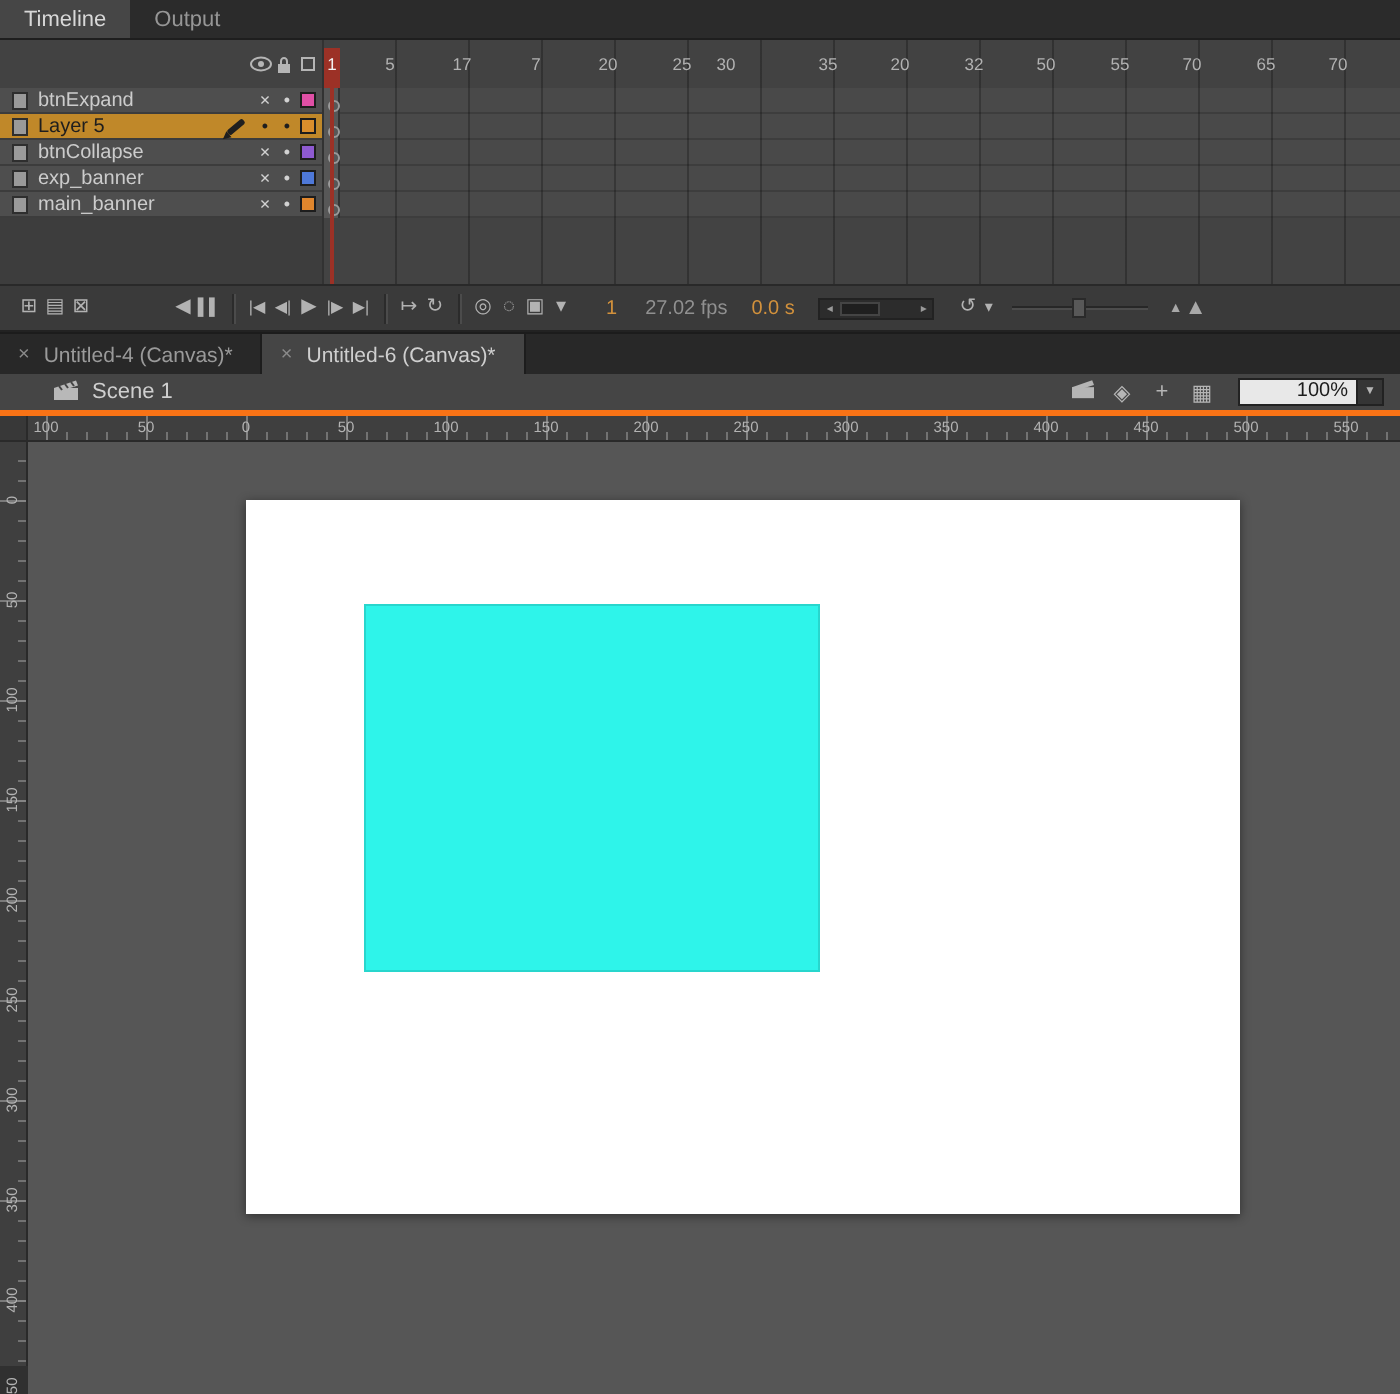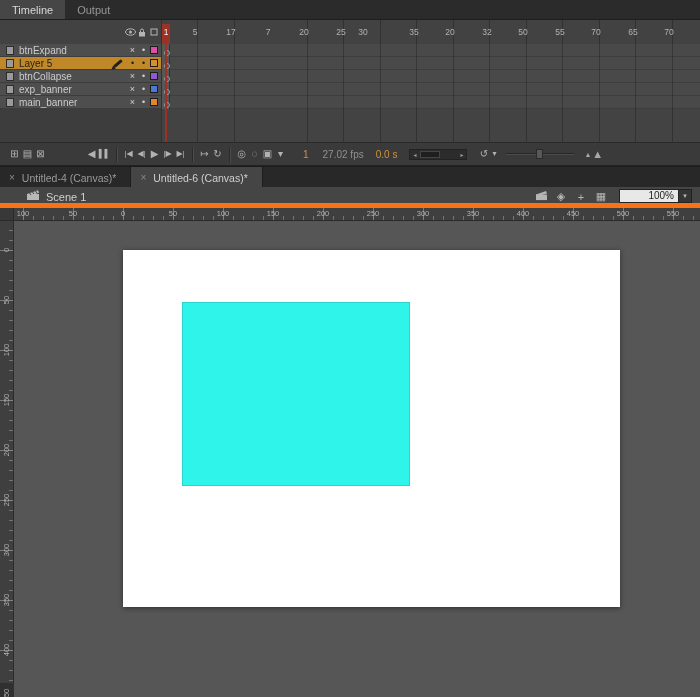--- a/index.html
+++ b/index.html
@@ -56,21 +56,21 @@
   .mt1 { font-size:7px; color:#a8a8a8; margin-left:10px; }
   .mt2 { font-size:11px; color:#a8a8a8; margin-left:1px; }
 
   
   .dtabs { position:absolute; left:0; top:166px; width:700px; height:21px; background:#282828; border-top:1px solid #1c1c1c; display:flex; }
   .dtab { display:flex; align-items:center; height:21px; padding:0 14px 0 9px; border-right:1px solid #1d1d1d; font-size:10.5px; color:#9a9a9a; }
   .dtab.active { background:#454545; color:#cfcfcf; }
   .dclose { margin-right:7px; color:#8a8a8a; font-size:10px; }
 
   
-  .editbar { position:absolute; left:0; top:187px; width:700px; height:21px; background:#454545; border-bottom:5px solid #f97316; display:flex; align-items:flex-end; padding:0 8px 0 26px; }
+  .editbar { position:absolute; left:0; top:187px; width:700px; height:21px; background:#454545; border-bottom:3px solid #f97316; display:flex; align-items:center; padding:0 8px 0 26px; }
   .eb-label { margin-left:6px; font-size:11px; color:#cfcfcf; }
   .eb-spacer { flex:1; }
   .ebtn { width:20px; text-align:center; color:#b5b5b5; font-size:11px; }
   .zoombox { width:60px; height:14px; background:#e8e8e8; border:1px solid #222; color:#1c1c1c; font-size:10px; line-height:12px; text-align:right; padding-right:4px; margin-left:8px; }
   .zdrop { width:13px; height:14px; background:#353535; border:1px solid #222; border-left:none; color:#b5b5b5; font-size:6px; line-height:13px; text-align:center; }
 
   
   .hruler { position:absolute; left:0; top:208px; width:700px; height:13px; background:#3f3f3f; border-bottom:1px solid #2a2a2a; }
   .hruler::before { content:""; position:absolute; inset:0; background-image:linear-gradient(90deg,#8f8f8f 0 1px,transparent 1px); background-size:50px 100%; background-position:23px 0; opacity:.75; }
   .hruler::after { content:""; position:absolute; left:0; right:0; bottom:0; height:4px; background-image:linear-gradient(90deg,#888 0 1px,transparent 1px); background-size:10px 100%; background-position:3px 0; opacity:.7; }

